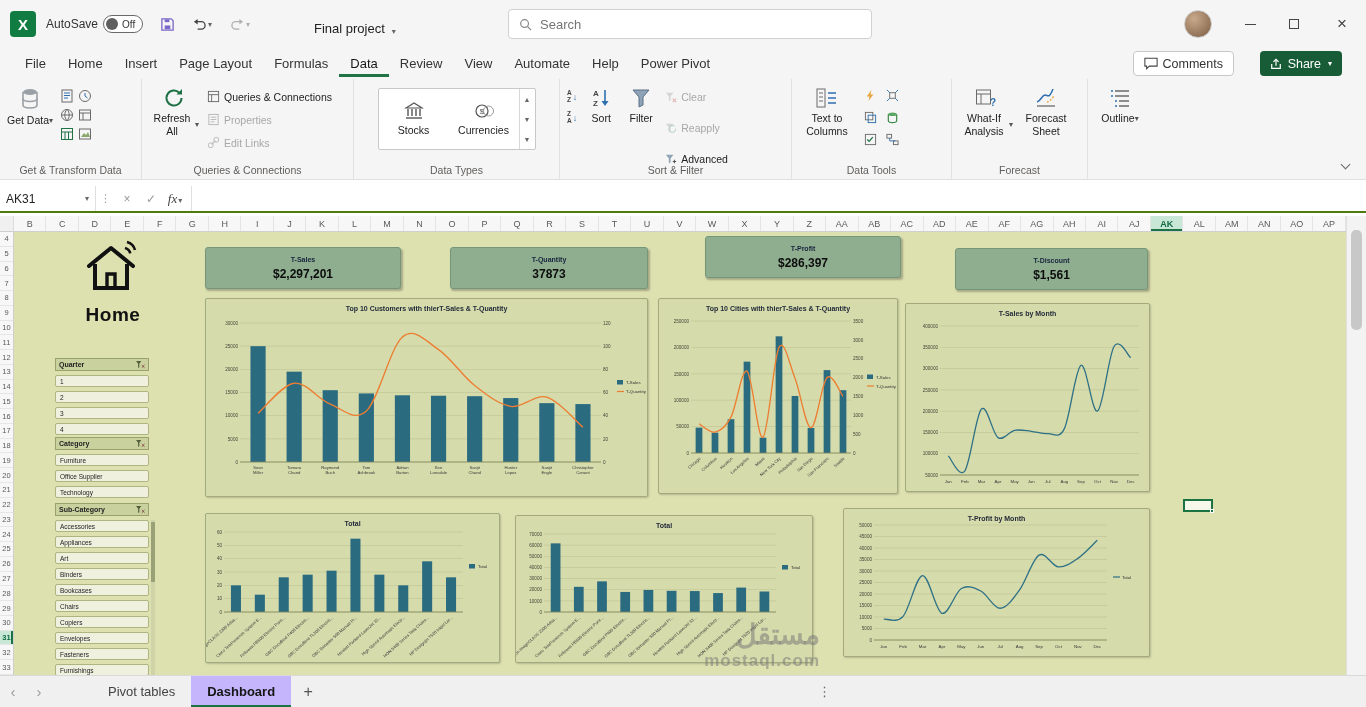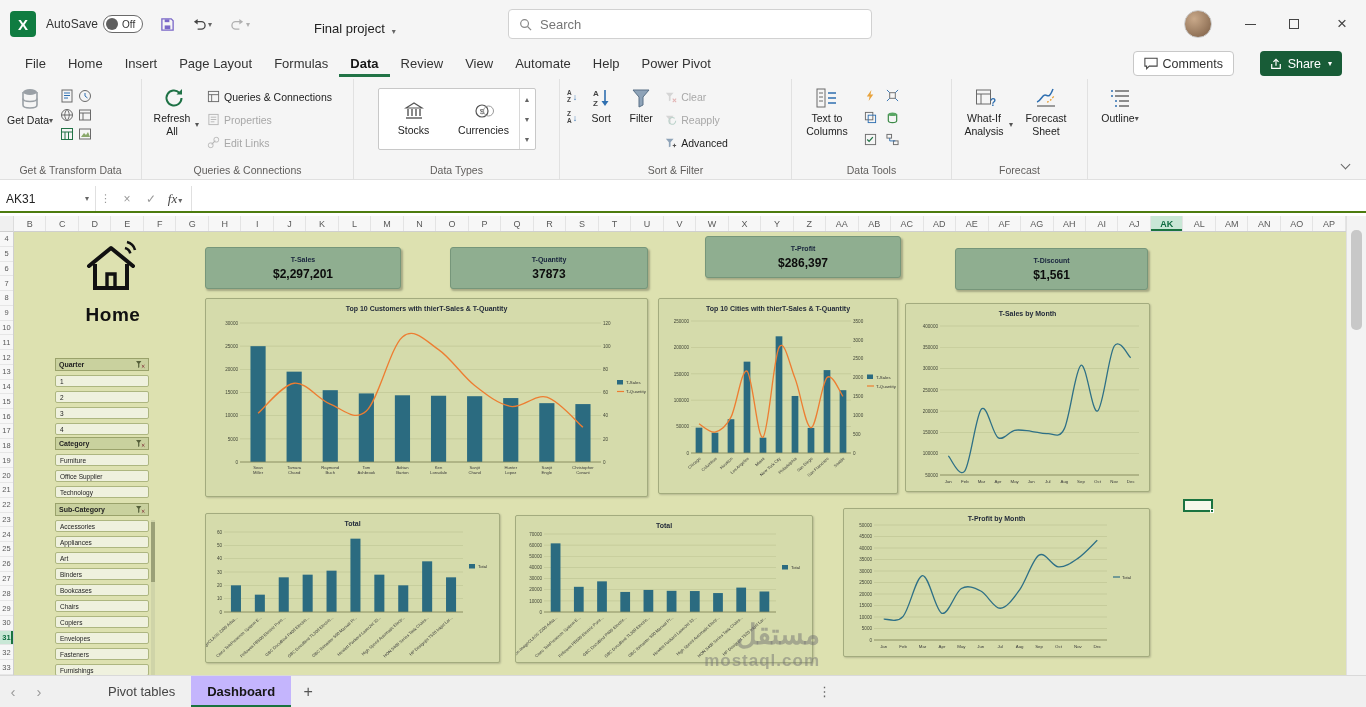--- a/index.html
+++ b/index.html
@@ -18,21 +18,21 @@
   #searchbox{position:absolute;left:508px;top:9px;width:364px;height:30px;background:#fff;border:1px solid #d1d1d1;border-radius:4px;display:flex;align-items:center;padding-left:10px;gap:8px;}
   #searchbox input{border:none;outline:none;font-size:13px;color:#444;width:300px;background:transparent;font-family:"Liberation Sans",sans-serif;}
   #avatar{position:absolute;left:1184px;top:10px;width:28px;height:28px;border-radius:50%;background:radial-gradient(circle at 35% 30%,#c9a98a,#7a5c43);border:1px solid #ccc;}
   .winctl{position:absolute;top:0;width:44px;height:48px;display:flex;align-items:center;justify-content:center;color:#444;font-size:15px;}
   #win-max .box{width:10px;height:10px;border:1px solid #444;}
   #win-min .bar{width:11px;height:1px;background:#444;}
 
   
   #ribbontabs{position:absolute;left:0;top:48px;width:1366px;height:31px;background:#f5f5f5;display:flex;align-items:center;padding-left:14px;}
   .rtab{padding:6px 11px;font-size:13px;color:#333;cursor:default;}
-  .rtab.active{font-weight:bold;color:#161616;box-shadow:inset 0 -3px 0 #217346;}
+  .rtab.active{font-weight:normal;color:#161616;box-shadow:inset 0 -3px 0 #217346;}
   #comments-btn{position:absolute;right:132px;top:51px;height:25px;border:1px solid #c8c8c8;border-radius:4px;background:#fff;display:flex;align-items:center;gap:5px;padding:0 10px;font-size:12.5px;color:#333;}
   #share-btn{position:absolute;right:24px;top:51px;height:25px;border-radius:4px;background:#185c37;display:flex;align-items:center;gap:6px;padding:0 10px;font-size:12.5px;color:#fff;}
 
   
   #ribbon{position:absolute;left:0;top:79px;width:1366px;height:101px;background:#f5f5f5;border-bottom:1px solid #e0e0e0;display:flex;}
   .rgroup{position:relative;border-right:1px solid #e1e1e1;height:100%;flex:none;}
   .rgroup-label{position:absolute;bottom:3px;left:0;width:100%;text-align:center;font-size:10.5px;color:#605e5c;white-space:nowrap;}
   .rbody{display:flex;padding:5px 4px 0 4px;gap:2px;}
   .bigbtn{display:flex;flex-direction:column;align-items:center;font-size:10.5px;color:#222;text-align:center;line-height:1.2;padding:3px 3px 0 3px;gap:3px;border-radius:3px;}
   .bigbtn .cap{display:flex;flex-direction:row;align-items:center;}
@@ -340,21 +340,21 @@
           </span>
       </div>
       <div class="bigbtn" style="width:38px">
         <svg width="20" height="22" viewBox="0 0 20 22">
             <path d="M2 3h16l-6 7v8l-4 2v-10z" fill="#8ea3b8" stroke="#5a7187"></path>
           </svg>
         <span class="cap">
             <span>Filter</span>
           </span>
       </div>
-      <div class="smcol" style="gap:2px">
+      <div class="smcol" style="gap:10px">
         <div class="listbtn dis">
           <svg width="12" height="12" viewBox="0 0 14 14">
               <path d="M1 2h9l-3.5 4v5l-2 1V6z" fill="#b0b0b0"></path>
               <path d="m9 9 4 4M13 9l-4 4" stroke="#c66" stroke-width="1.2"></path>
             </svg>
           <span>Clear</span>
         </div>
         <div class="listbtn dis">
           <svg width="12" height="12" viewBox="0 0 14 14">
               <path d="M1 2h9l-3.5 4v5l-2 1V6z" fill="#b0b0b0"></path>

